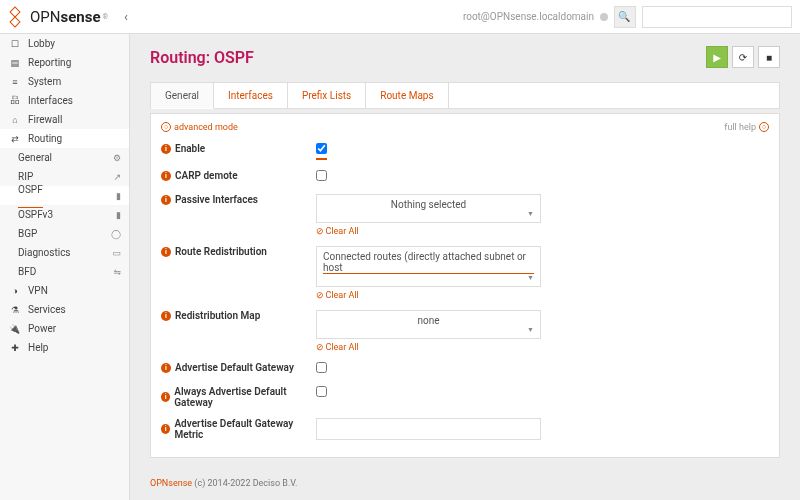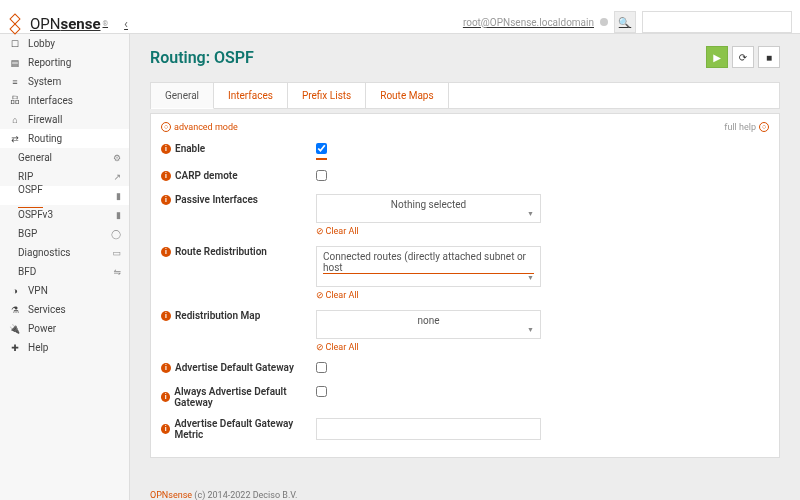--- a/index.html
+++ b/index.html
@@ -1,17 +1,17 @@
 <!DOCTYPE html>
 <html><head>
 <meta charset="utf-8">
 <style>
 * { margin:0; padding:0; box-sizing:border-box; font-family:-apple-system,BlinkMacSystemFont,"Segoe UI",Roboto,sans-serif; }
 body { background:#ededed; font-size:11px; color:#333; width:800px; height:500px; overflow:hidden; }
-.topbar { height:34px; background:#fff; border-bottom:1px solid #ddd; display:flex; align-items:flex-end; padding:0 8px;text-decoration:underline; }
+.topbar { height:34px; background:#fff; border-bottom:1px solid #ddd; display:flex; align-items:center; padding:0 8px; }
 .logo { display:flex; align-items:center; font-size:15px; font-weight:400; color:#222; }
 .logo-icon { width:18px; height:18px; margin-right:4px; position:relative; }
 .logo-icon::before, .logo-icon::after { content:''; position:absolute; border:1.5px solid #d94f00; width:6px; height:6px; }
 .logo-icon::before { top:0; left:3px; transform:rotate(45deg); }
 .logo-icon::after { bottom:0; left:3px; transform:rotate(45deg); }
 .logo b { font-weight:700; }
 .logo sup { font-size:7px; color:#999; margin-left:2px; }
 .collapse-btn { margin-left:8px; width:20px; height:20px; display:flex; align-items:center; justify-content:center; color:#666; cursor:pointer; font-size:13px; }
 .top-right { margin-left:auto; display:flex; align-items:center; gap:6px; }
 .user-domain { color:#999; font-size:10px; }
@@ -22,21 +22,21 @@
 .sidebar { width:130px; background:#f7f7f7; border-right:1px solid #ddd; overflow-y:auto; }
 .sb-item { display:flex; align-items:center; padding:4px 8px; height:19px; color:#444; cursor:pointer; font-size:10px; }
 .sb-item.active { background:#fff; }
 .sb-item .icon { width:14px; margin-right:6px; font-size:9px; text-align:center; }
 .sb-sub { display:flex; align-items:center; padding:3px 8px 3px 18px; height:19px; color:#444; cursor:pointer; font-size:10px; }
 .sb-sub.sel { background:#fff; }
 .sb-sub .right-ic { margin-left:auto; font-size:9px; color:#888; }
 .sb-sub .label.underline { border-bottom:1.5px solid #d94f00; padding-bottom:12px; }
 .main { flex:1; padding:12px 20px; overflow-y:auto; position:relative; }
 .page-header { display:flex; align-items:center; margin-bottom:14px; }
-.page-title { font-size:16px; font-weight:600; color:#0f766e; }
+.page-title { font-size:16px; font-weight:600; color:#be185d; }
 .hdr-actions { margin-left:auto; display:flex; gap:4px; }
 .hdr-btn { width:22px; height:22px; border:1px solid #ccc; background:#fff; display:flex; align-items:center; justify-content:center; font-size:10px; cursor:pointer; }
 .hdr-btn.play { background:#8bc34a; border-color:#7cb342; color:#fff; }
 .tabs { display:flex; border:1px solid #ddd; background:#fff; margin-bottom:4px; }
 .tab { padding:7px 14px; font-size:10px; color:#d94f00; cursor:pointer; border-right:1px solid #ddd; }
 .tab.active { background:#fafafa; color:#555; border-bottom:1px solid #fff; margin-bottom:-1px; }
 .form-panel { background:#fff; border:1px solid #ddd; padding:8px 10px 12px; }
 .adv-row { display:flex; align-items:center; margin-bottom:6px; font-size:9px; }
 .adv-row .left { color:#d94f00; display:flex; align-items:center; gap:3px; }
 .adv-row .right { margin-left:auto; color:#999; display:flex; align-items:center; gap:3px; }
@@ -48,21 +48,21 @@
 .form-ctrl input[type=checkbox] { width:11px; height:11px; }
 .form-ctrl .underline-box { display:inline-block; border-bottom:2px solid #d94f00; padding-bottom:1px; }
 .sel-box { border:1px solid #ddd; padding:4px 6px; font-size:10px; color:#555; display:flex; align-items:center; width:225px; cursor:pointer;flex-direction:column; }
 .sel-box .caret { margin-left:auto; font-size:7px; color:#888; }
 .sel-box .val.underline { border-bottom:1.5px solid #d94f00; }
 .clear-all { font-size:9px; color:#d94f00; margin-top:3px; display:flex; align-items:center; gap:2px; cursor:pointer; }
 .clear-ic { font-size:9px; }
 .text-input { width:225px; height:22px; border:1px solid #ddd; padding:0 6px; font-size:10px; }
 .save-wrap { margin-top:18px; display:inline-block; border:2.5px solid #e53935; padding:5px; }
 .save-btn { background:#d94f00; color:#fff; border:none; padding:6px 14px; font-size:10px; cursor:pointer; }
-.footer { position:absolute; bottom:0; left:20px; font-size:9px; color:#777; }
+.footer { position:absolute; bottom:12px; left:20px; font-size:9px; color:#777; }
 .footer .brand { color:#d94f00; }
 </style>
 </head>
 <body>
 
 <div class="topbar">
   <div class="logo">
     <span class="logo-icon"></span>
     <span>OPN</span>
       <b>sense</b>

